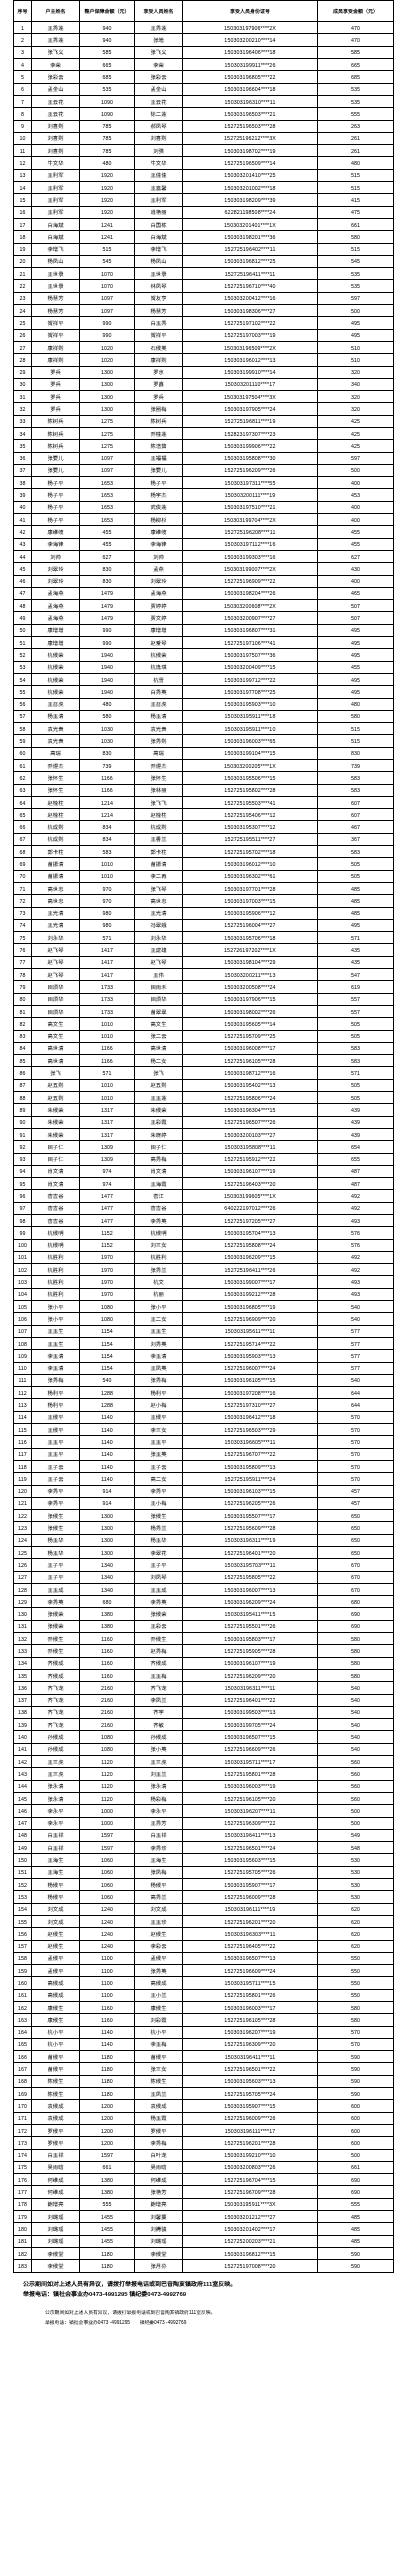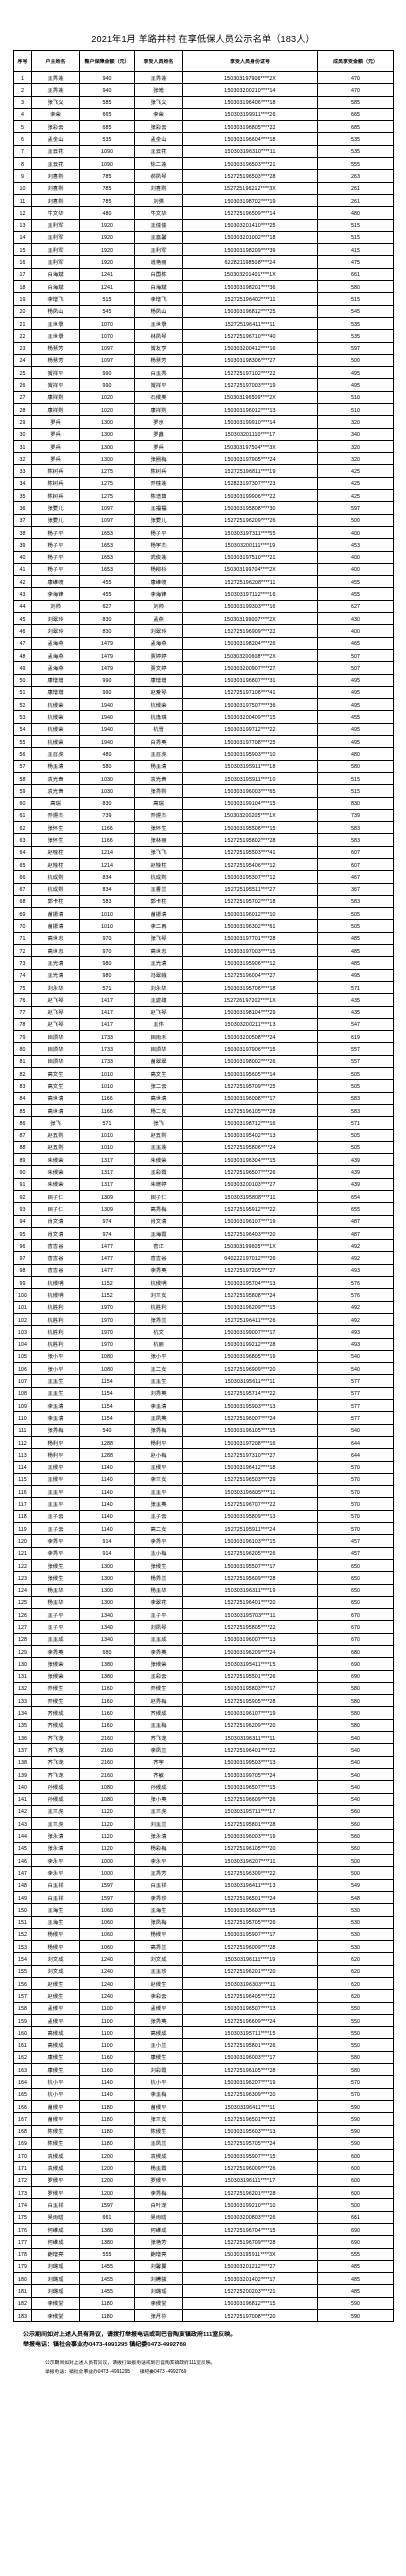--- a/index.html
+++ b/index.html
@@ -92,21 +92,20 @@
     white-space: nowrap;
   }
   .notice-gap { height: 8.4px; }
   .tail-space { height: 24px; }
 </style>
 </head>
 <body>
 
 <div class="page">
 
-  <div class="doc-title">2021年1月 羊路井村 在享低保人员公示名单（183人）</div>
 
   <div class="table-wrap">
     <table class="roster">
       <colgroup>
         <col class="c-idx">
         <col class="c-head">
         <col class="c-amt">
         <col class="c-name">
         <col class="c-id">
         <col class="c-share">

